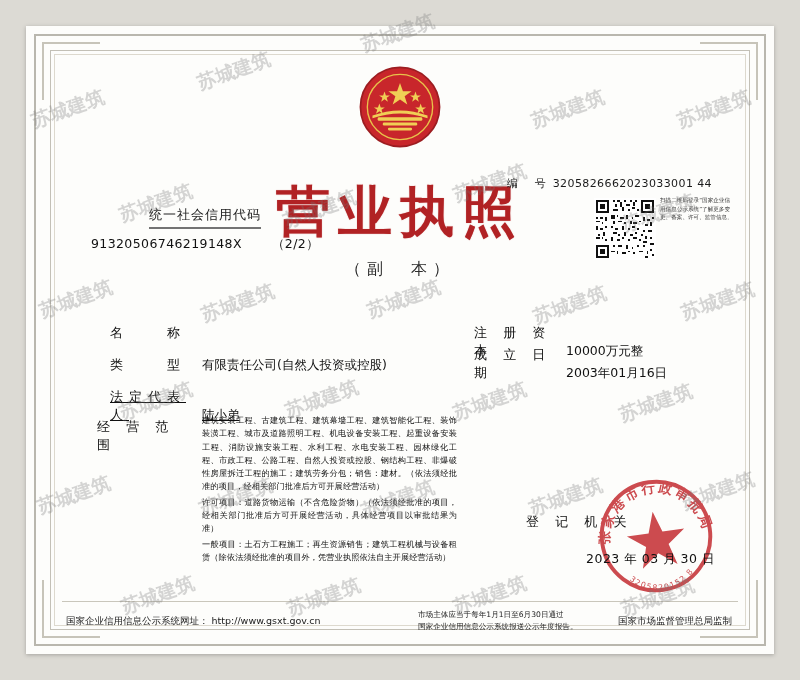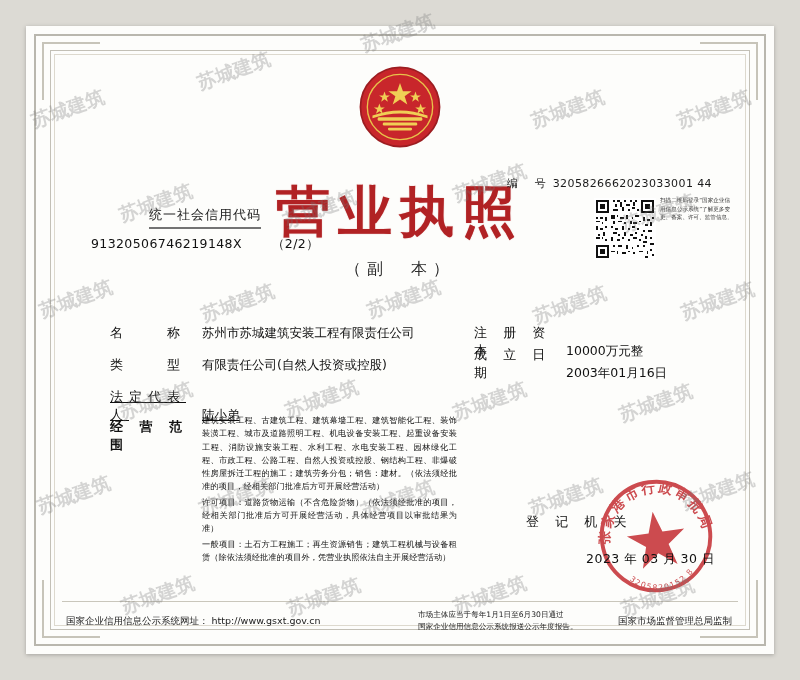--- a/index.html
+++ b/index.html
@@ -111,21 +111,21 @@
     display: inline-block;
     font-family: "DejaVu Sans", "Liberation Sans", sans-serif;
     color: #111;
     letter-spacing: 6px;
   }
   .f-value { font-size: 12.5px; color: #111; }
 
   #f-name      { left: 84px;  top: 298px; }
   #f-type      { left: 84px;  top: 330px; }
   #f-legal     { left: 84px;  top: 362px; text-decoration: underline; }
-  #f-scope     { left: 84px;  top: 392px; font-weight: bold; }
+  #f-scope     { left: 71px;  top: 392px; }
 
   #f-capital   { left: 448px; top: 298px; }
   #f-found     { left: 448px; top: 320px; }
   #f-addr      { left: 448px; top: 362px; }
 
   .lab-w4 { width: 86px; }
   .lab-w3 { width: 86px; }
 
   .row { display: flex; align-items: flex-end; }
   .row .f-value { padding-left: 6px; }
@@ -331,21 +331,20 @@
             <rect x="31" y="30" width="1" height="1"></rect>
             <rect x="27" y="31" width="2" height="1"></rect>
         </g>
       </svg>
     </div>
     <div id="qr-note">扫描二维码登录“国家企业信用信息公示系统”了解更多变更、备案、许可、监管信息。</div>
 
     <div class="field" id="f-name">
       <div class="row">
         <span class="f-label lab-w4">名　　称</span>
-        <span class="f-value">苏州市苏城建筑安装工程有限责任公司</span>
       </div>
     </div>
     <div class="field" id="f-type">
       <div class="row">
         <span class="f-label lab-w4">类　　型</span>
         <span class="f-value">有限责任公司(自然人投资或控股)</span>
       </div>
     </div>
     <div class="field" id="f-legal">
       <div class="row">

